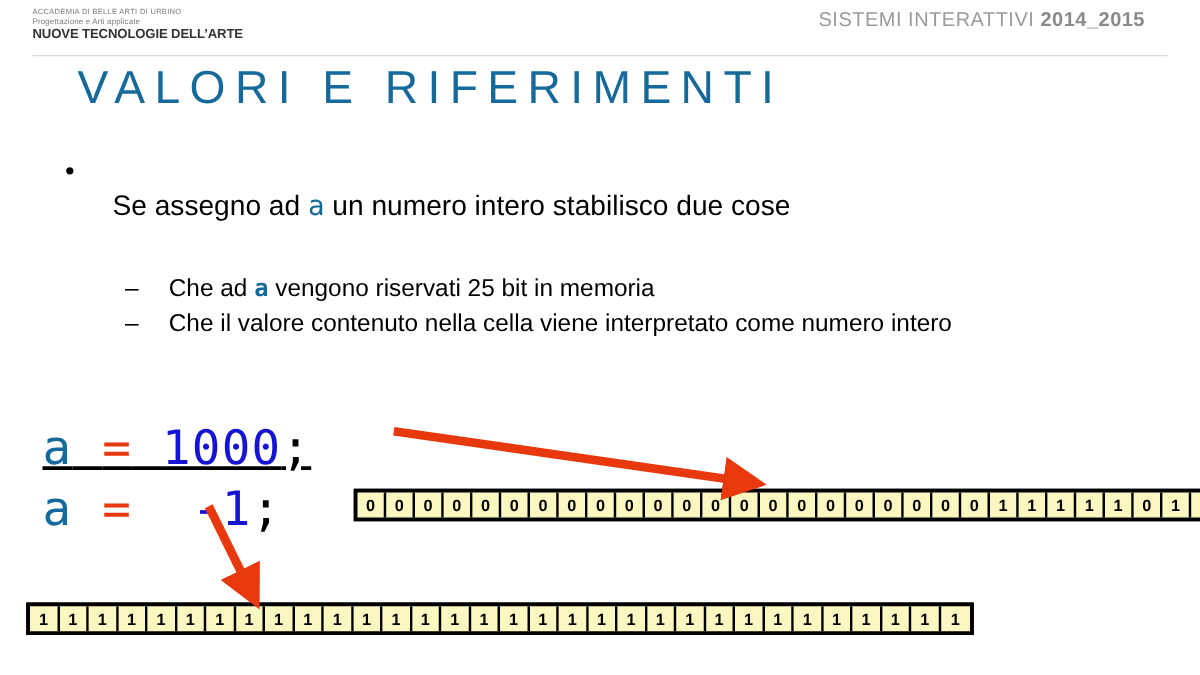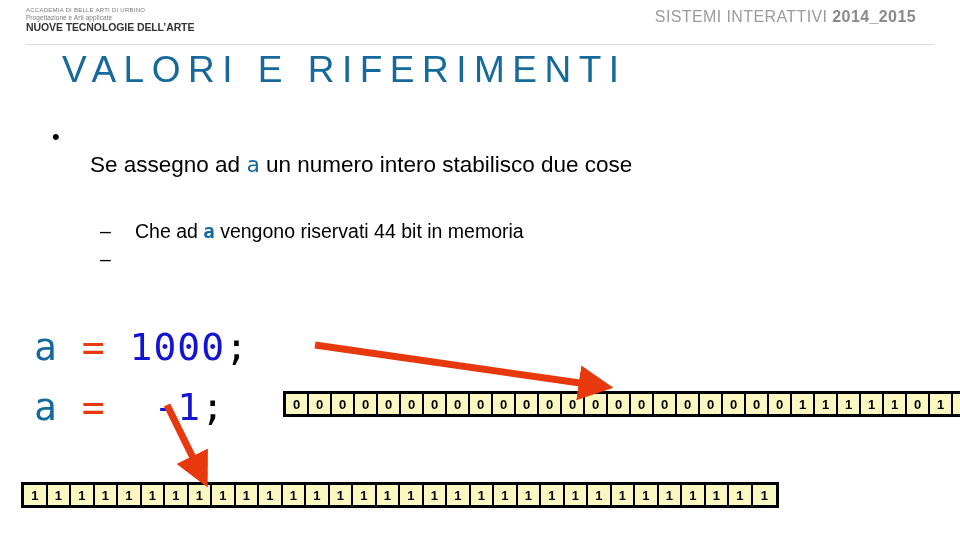--- a/index.html
+++ b/index.html
@@ -145,21 +145,21 @@
   }
 
   
   .codeline {
     position: absolute;
     font-family: "DejaVu Sans Mono", "Liberation Mono", monospace;
     font-size: 38px;
     white-space: pre;
     letter-spacing: 1px;
   }
-  .code1 { left: 34px; top: 325px; }
+  .code1 { left: 34px; top: 336px; text-decoration: underline; }
   .code2 { left: 34px; top: 385px; }
   .c-var { color: #16699B; }
   .c-eq  { color: #E8380D; }
   .c-num { color: #1414D2; }
   .c-semi{ color: #000000; }
 
   
   .bitrow {
     position: absolute;
     display: flex;
@@ -248,24 +248,24 @@
 
   <div class="title">VALORI E RIFERIMENTI</div>
 
   <div class="bullet1">
     <span class="dot">•</span>
     <span class="btext"><span>Se assegno ad </span><span class="codevar">a</span><span> un numero intero stabilisco due cose</span></span>
   </div>
 
   <div class="sublist">
     <div class="subitem">
-      <span class="dash">–</span><span>Che ad </span><span class="codevar-s">a</span><span> vengono riservati 44 bit in memoria</span>
+      <span class="dash">–</span><span>Che ad </span><span class="codevar-s">a</span><span> vengono riservati 25 bit in memoria</span>
     </div>
     <div class="subitem">
-      <span class="dash">–</span>
+      <span class="dash">–</span><span>Che il valore contenuto nella cella viene interpretato come numero intero</span>
     </div>
   </div>
 
   <div class="codeline code1"><span class="c-var">a</span><span> </span><span class="c-eq">=</span><span> </span><span class="c-num">1000</span><span class="c-semi">;</span></div>
 
   <div class="codeline code2"><span class="c-var">a</span><span> </span><span class="c-eq">=</span><span>  </span><span class="c-num">-1</span><span class="c-semi">;</span></div>
 
   <div class="bitrow bitrow-top" id="bitrow-1000">
       <div class="bit">0</div>
       <div class="bit">0</div>

